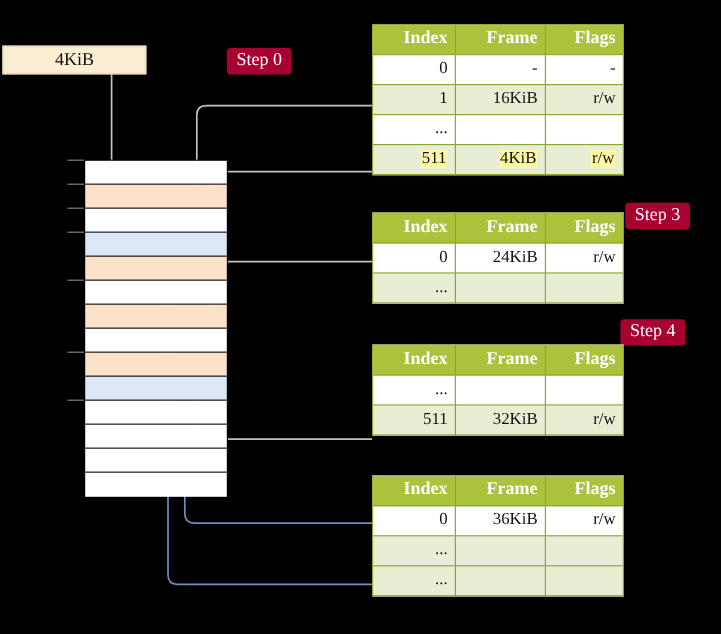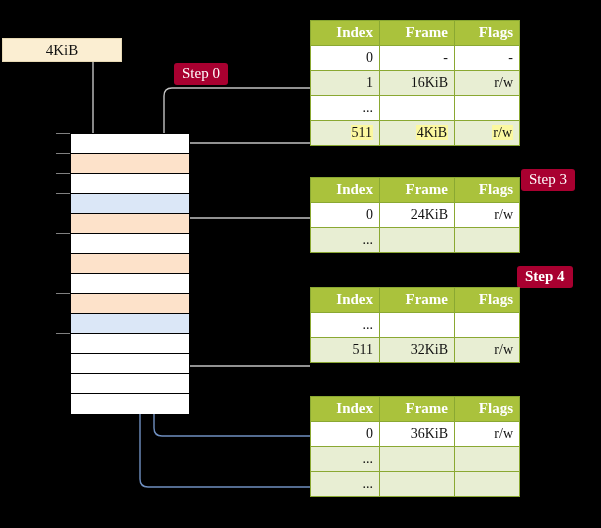--- a/index.html
+++ b/index.html
@@ -160,27 +160,27 @@
       <div class="mem-tick" style="left: 56px; top: 193px; width: 14px;"></div>
       <div class="mem-tick" style="left: 56px; top: 233px; width: 14px;"></div>
       <div class="mem-tick" style="left: 56px; top: 293px; width: 14px;"></div>
       <div class="mem-tick" style="left: 56px; top: 333px; width: 14px;"></div>
     </div>
 
   <div class="addr-box" style="left: 2px; top: 38px; width: 118px; height: 22px;">
     <span>4KiB</span>
   </div>
 
-  <div class="step-badge" style="left:174px; top:40px;margin-top:23px;">
+  <div class="step-badge" style="left:189px; top:40px;">
     <span>Step 0</span>
   </div>
   <div class="step-badge" style="left:521px; top:169px;">
     <span>Step 3</span>
   </div>
-  <div class="step-badge" style="left:517px; top:266px;font-weight:bold;">
+  <div class="step-badge" style="left:517px; top:266px;">
     <span>Step 4</span>
   </div>
 
   <div id="tables-host">
       <table class="pt" style="left: 310px; top: 20px;">
         <thead>
           <tr>
             <th class="col-index">Index</th>
             <th class="col-frame">Frame</th>
             <th class="col-flags">Flags</th>

